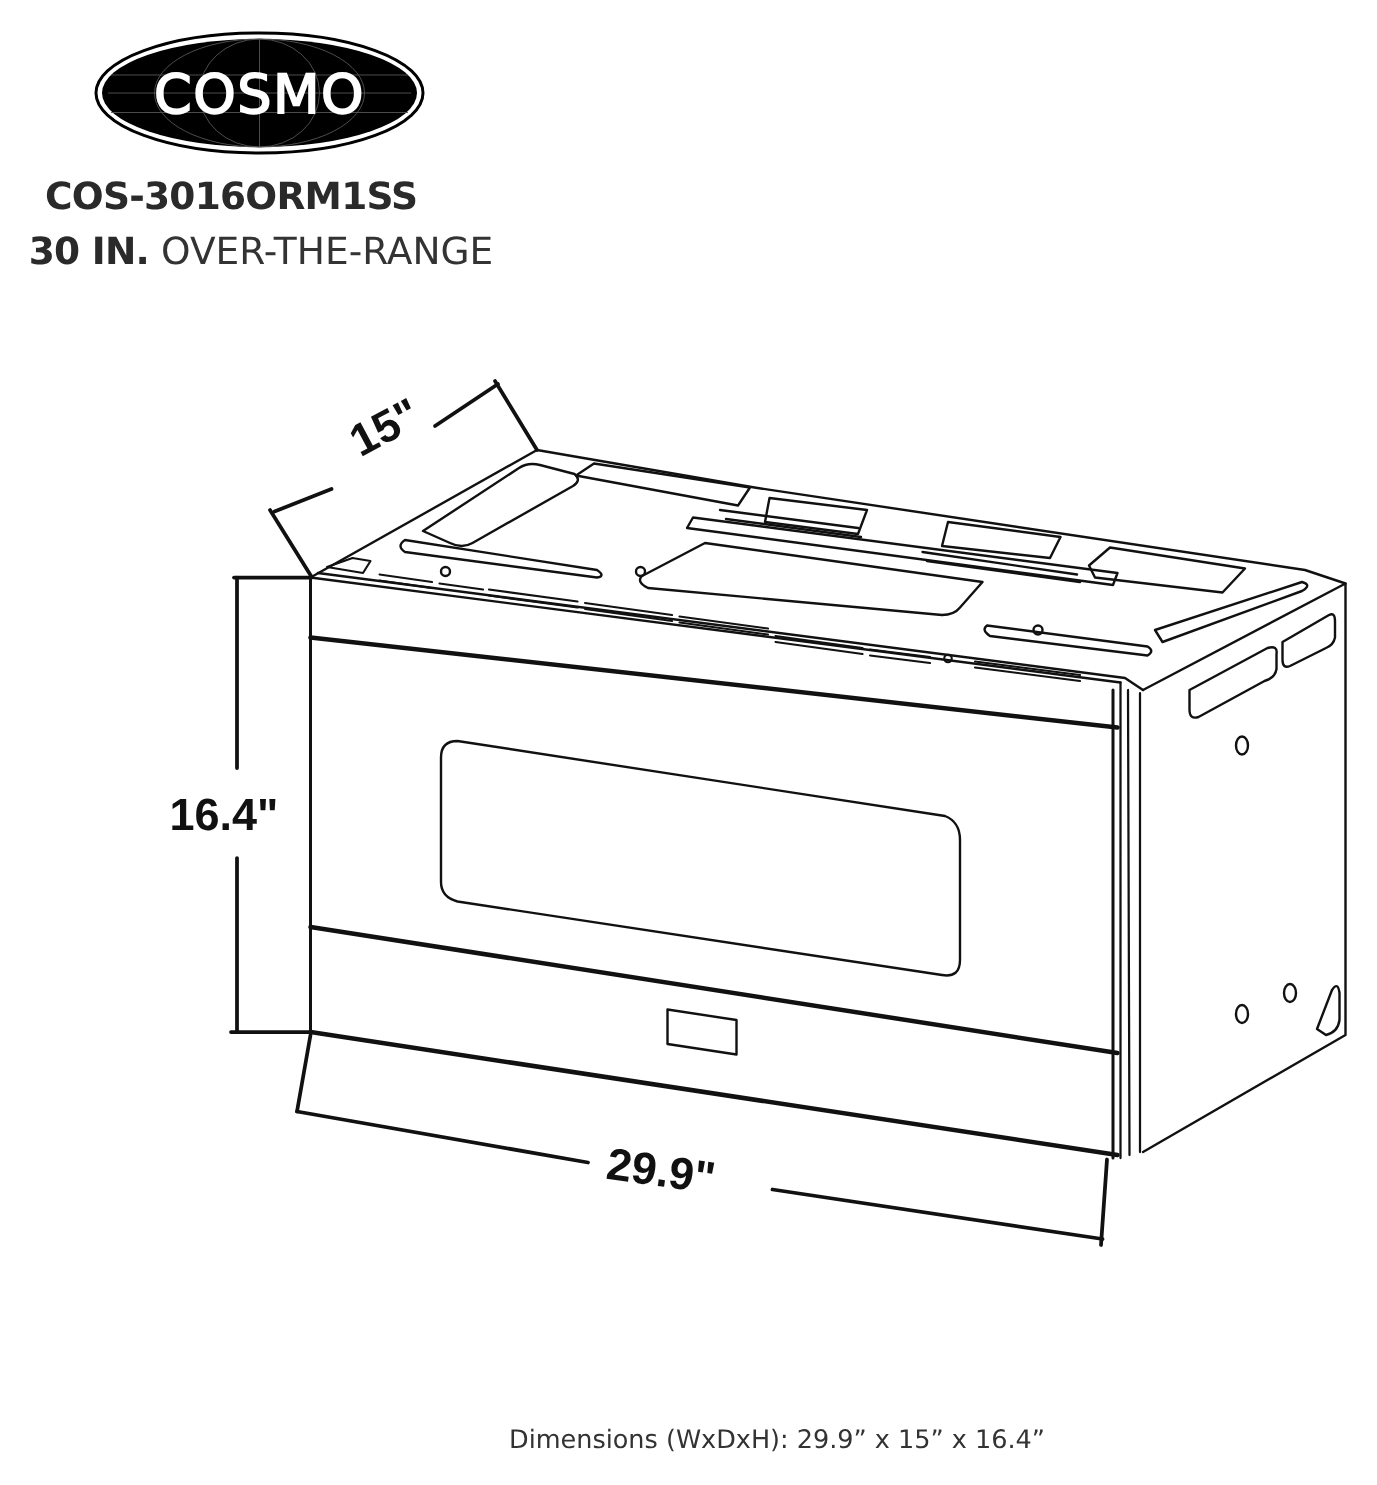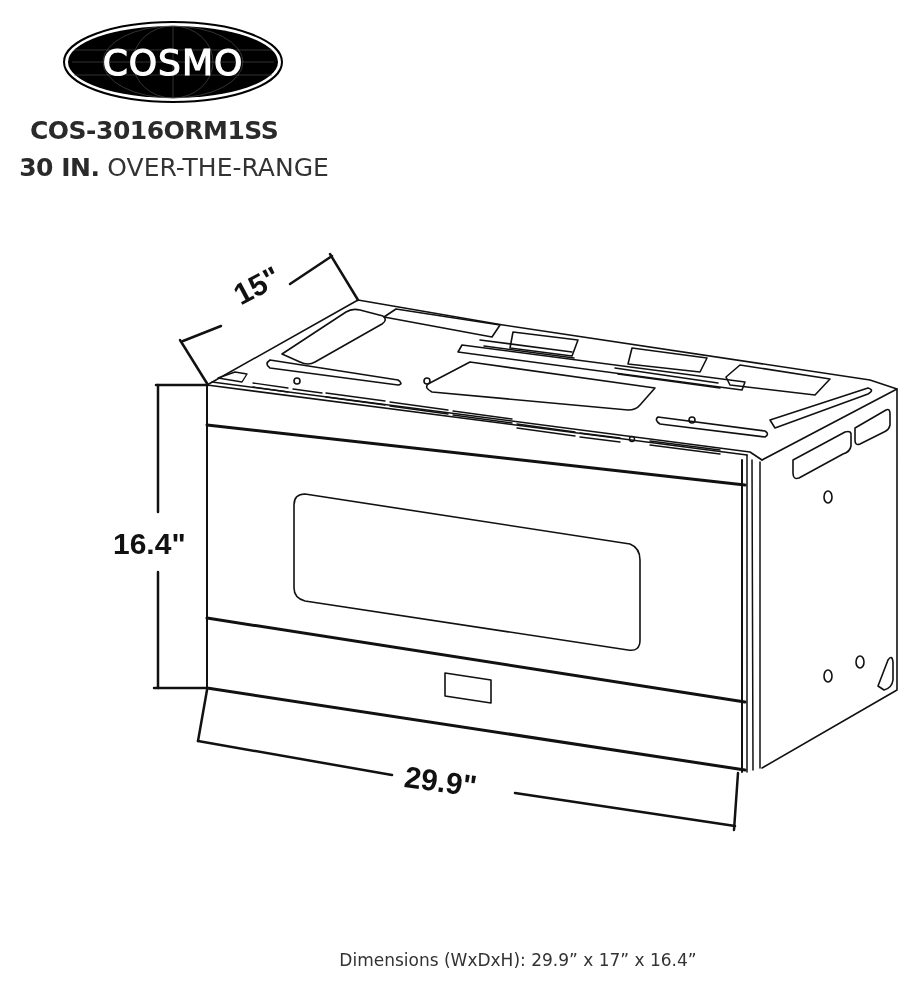--- a/index.html
+++ b/index.html
@@ -133,14 +133,14 @@
     <ellipse cx="860" cy="662" rx="4" ry="6"></ellipse>
     <path d="M878 686 L888 660 Q892 654 893 662 L893 680 Q892 688 884 690 Z"></path>
   </g>
 </svg>
 
 <div class="dim-label dim-depth">15"</div>
 <div class="dim-label dim-height">16.4"</div>
 <div class="dim-label dim-width">29.9"</div>
 
 <div class="footer">
-  <span>Dimensions (WxDxH): 29.9” x 17” x 16.4”</span>
+  <span>Dimensions (WxDxH): 29.9” x 15” x 16.4”</span>
 </div>
 
 </body></html>

